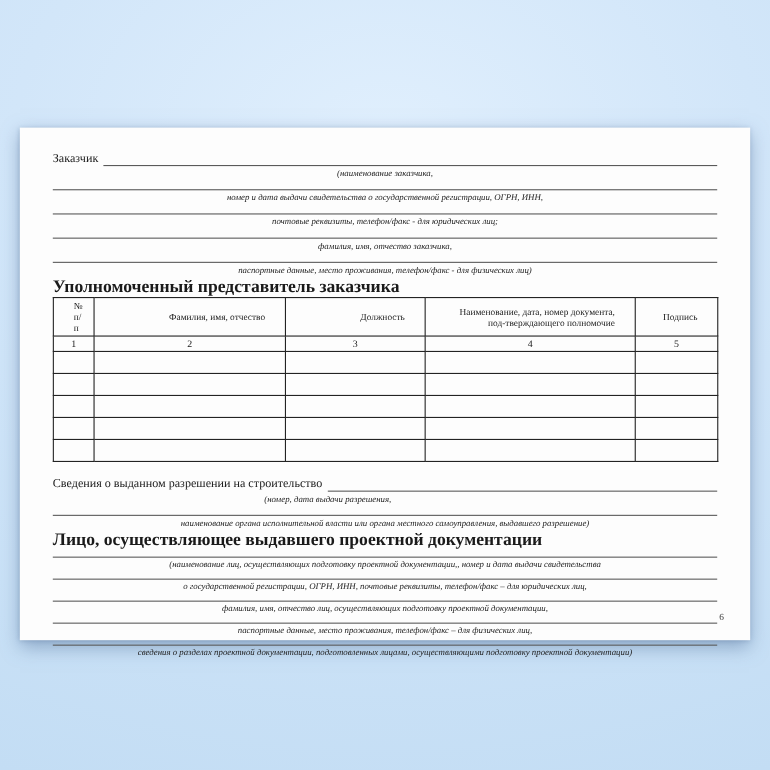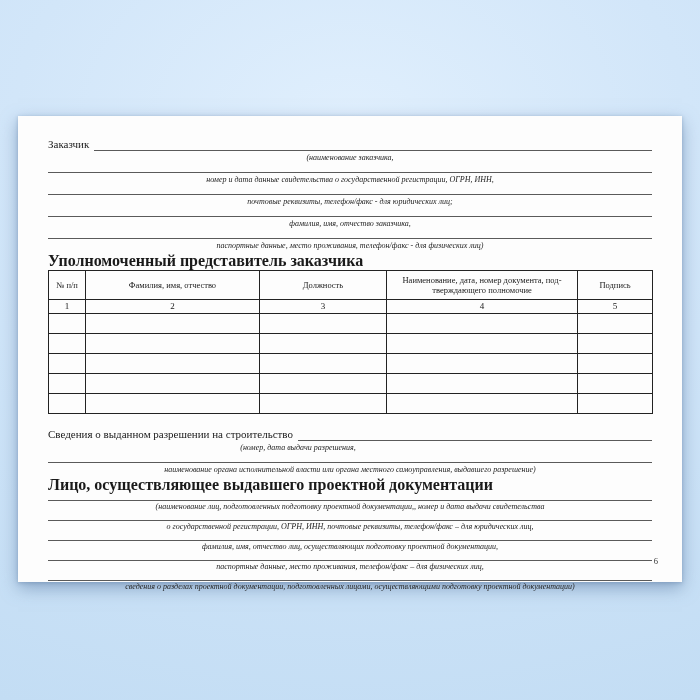--- a/index.html
+++ b/index.html
@@ -16,21 +16,21 @@
   }
   .content{position:absolute;left:30px;top:0;width:604px;height:592px;}
   .lblrow{display:flex;align-items:flex-end;font-size:11px;line-height:13px;}
   .lblrow .lbl{white-space:nowrap;}
   .lblrow .uline{flex:1;border-bottom:1px solid #5a5a5a;margin-left:5px;height:12px;}
   .cap{font-style:italic;font-size:8px;line-height:9px;text-align:center;color:#222;padding-top:2px;height:9px;}
   .rule{border-bottom:1px solid #5a5a5a;height:10px;}
   .heading{font-weight:bold;font-size:16px;line-height:13px;margin-top:4px;}
   table{width:604px;border-collapse:collapse;table-layout:fixed;margin-top:3px;}
   th,td{border:1.5px solid #232323;font-weight:normal;}
-  th{font-size:8.5px;line-height:10px;padding:2px 3px;text-align:center;vertical-align:middle;height:24px;}
+  th{font-size:8.5px;line-height:10px;padding:2px 18px;text-align:right;vertical-align:middle;height:24px;}
   .numrow td{font-size:9px;height:13px;text-align:center;padding:0;line-height:13px;}
   .emptyrow td{height:17px;}
   .sec-permit{margin-top:14px;}
   .cap-offset{margin-right:104px;}
   .rule-sm{border-bottom:1px solid #5a5a5a;height:9px;}
   .cap-sm{font-style:italic;font-size:8px;line-height:9px;text-align:center;color:#222;padding-top:1px;height:9px;}
   .pagenum{position:absolute;right:24px;bottom:16px;font-size:8.5px;color:#333;}
   .pad-top{padding-top:22px;}
 </style>
 </head>
@@ -39,21 +39,21 @@
 <div class="paper">
   <div class="content">
 
     <div class="pad-top">
       <div class="lblrow">
         <span class="lbl">Заказчик</span>
         <span class="uline"></span>
       </div>
       <div class="cap">(наименование заказчика,</div>
       <div class="rule"></div>
-      <div class="cap">номер и дата данные свидетельства о государственной регистрации, ОГРН, ИНН,</div>
+      <div class="cap">номер и дата выдачи свидетельства о государственной регистрации, ОГРН, ИНН,</div>
       <div class="rule"></div>
       <div class="cap">почтовые реквизиты, телефон/факс - для юридических лиц;</div>
       <div class="rule"></div>
       <div class="cap">фамилия, имя, отчество заказчика,</div>
       <div class="rule"></div>
       <div class="cap">паспортные данные, место проживания, телефон/факс -  для физических лиц)</div>
     </div>
 
     <div class="heading">Уполномоченный представитель заказчика</div>
 
@@ -125,21 +125,21 @@
       </div>
       <div class="cap cap-offset">(номер, дата выдачи разрешения,</div>
       <div class="rule"></div>
       <div class="cap">наименование органа исполнительной власти или органа местного самоуправления, выдавшего разрешение)</div>
     </div>
 
     <div class="heading">Лицо, осуществляющее выдавшего проектной документации</div>
 
     <div>
       <div class="rule-sm"></div>
-      <div class="cap-sm">(наименование лиц, подготовленных подготовку проектной документации,, номер и дата выдачи свидетельства</div>
+      <div class="cap-sm">(наименование лиц, осуществляющих подготовку проектной документации,, номер и дата выдачи свидетельства</div>
       <div class="rule-sm"></div>
       <div class="cap-sm">о государственной регистрации, ОГРН, ИНН, почтовые реквизиты, телефон/факс – для юридических лиц,</div>
       <div class="rule-sm"></div>
       <div class="cap-sm">фамилия, имя, отчество  лиц, осуществляющих подготовку проектной документации,</div>
       <div class="rule-sm"></div>
       <div class="cap-sm">паспортные данные, место проживания, телефон/факс – для  физических лиц,</div>
       <div class="rule-sm"></div>
       <div class="cap-sm">сведения о разделах  проектной документации, подготовленных лицами, осуществляющими подготовку проектной документации)</div>
     </div>
 

